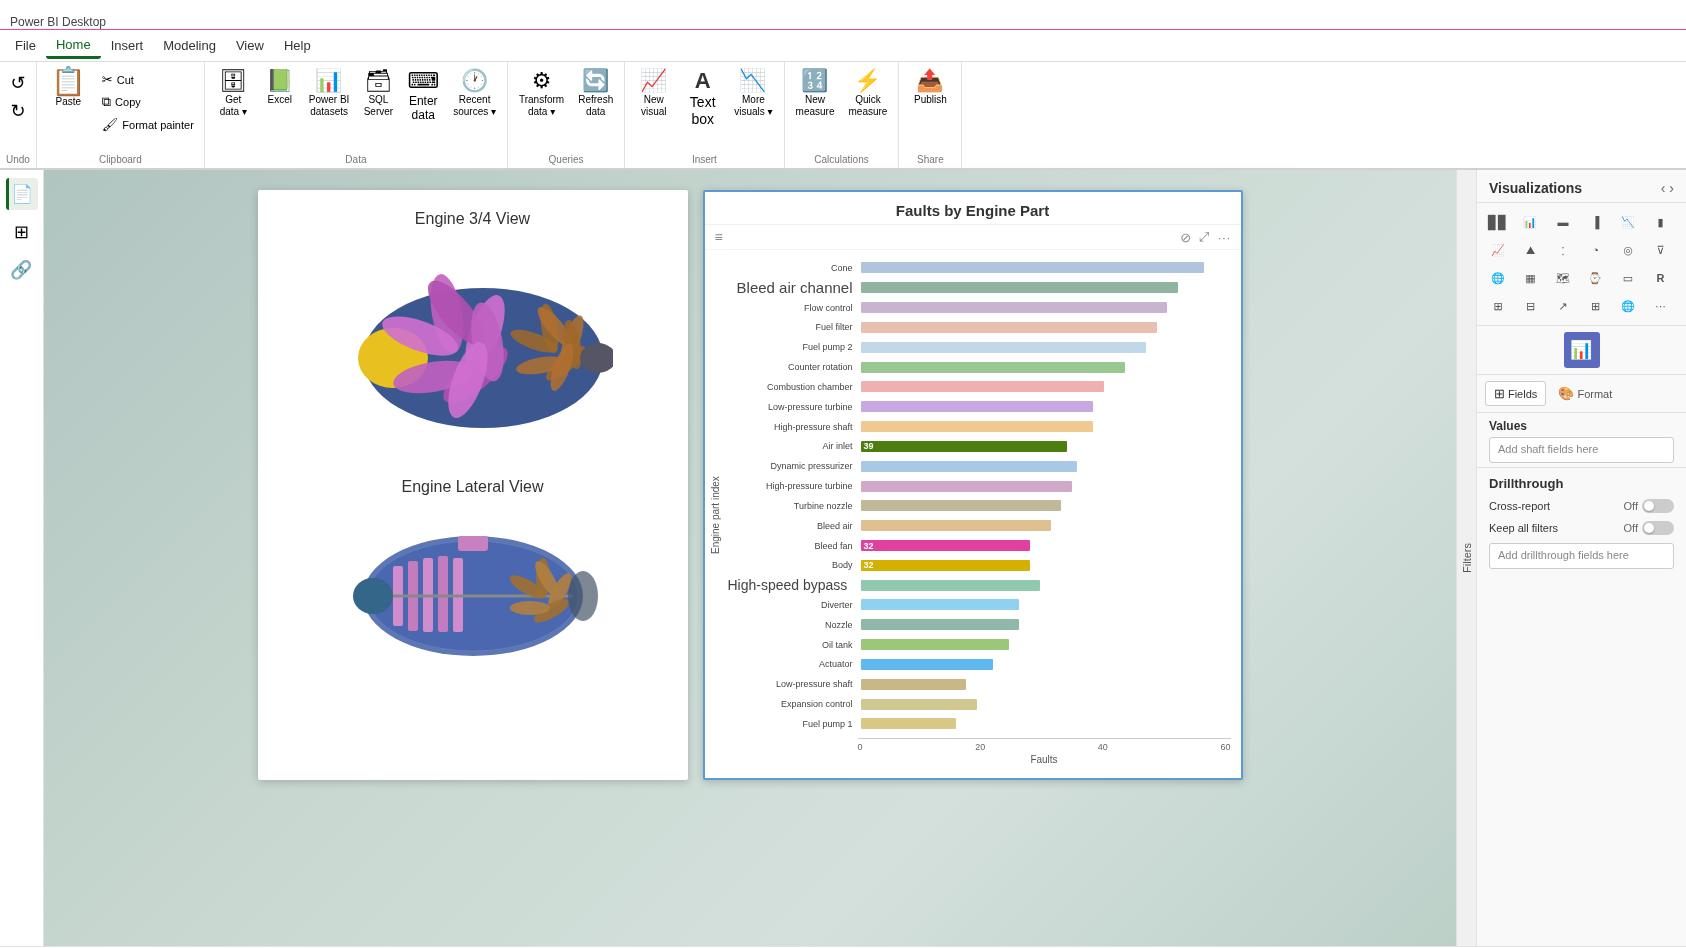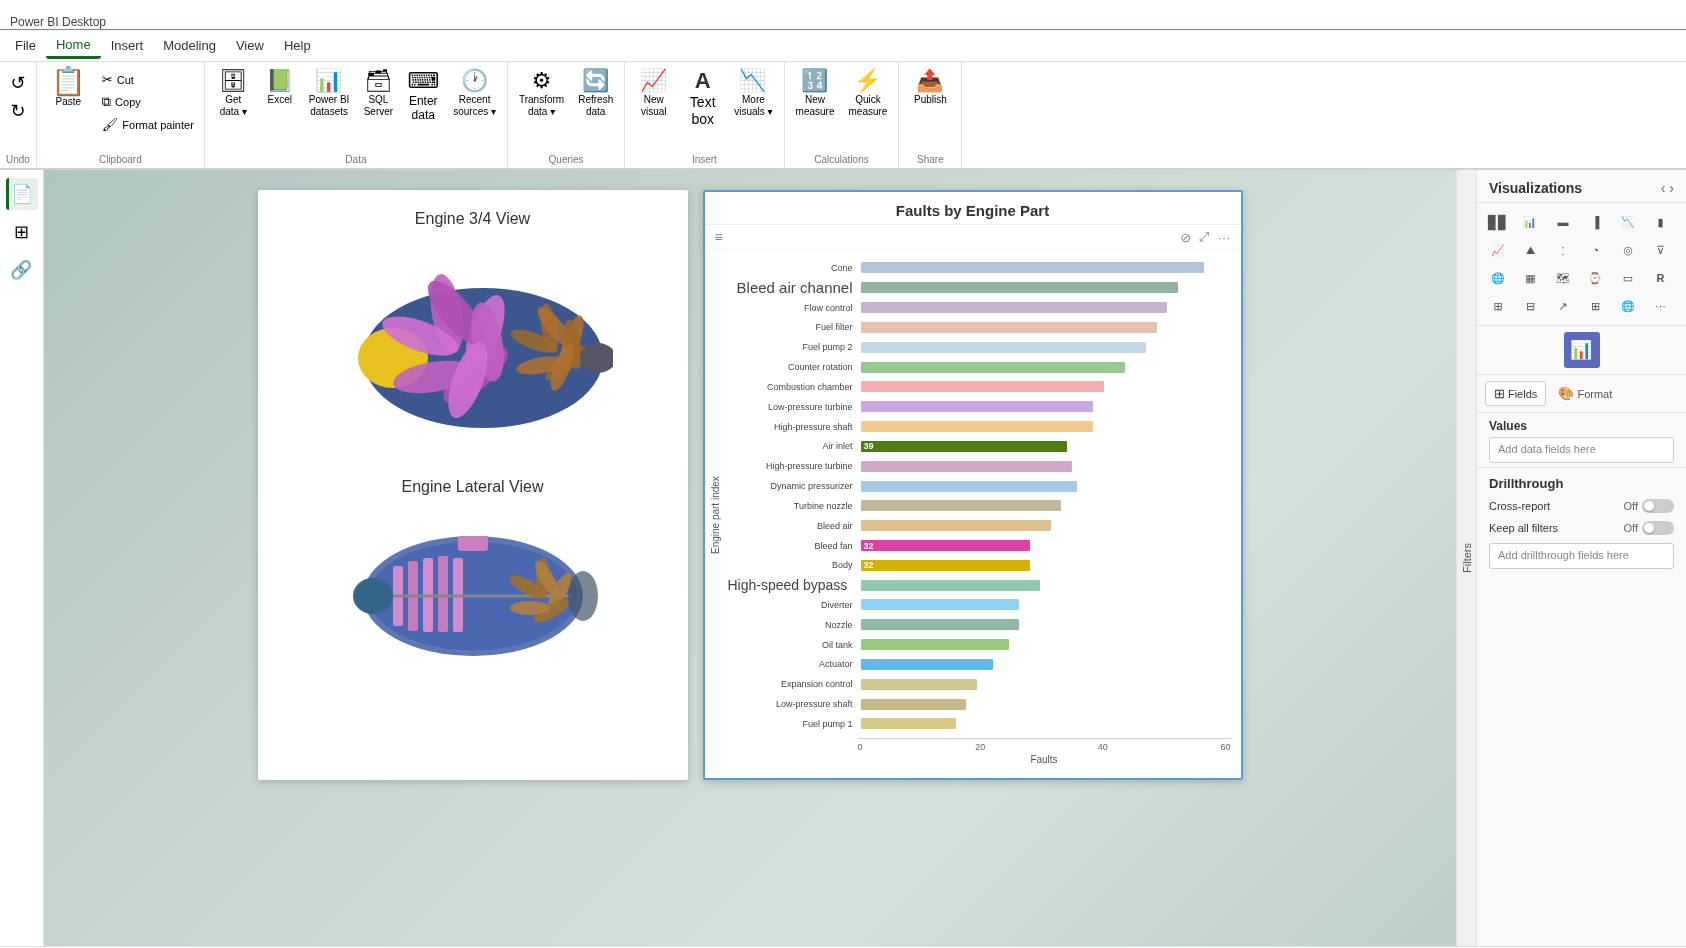--- a/index.html
+++ b/index.html
@@ -301,29 +301,29 @@
               </div>
               <div style="display: flex; align-items: center; height: 13px; gap: 3px;">
                 <div style="width: 130px; text-align: right; font-size: 9px; color: rgb(68, 68, 68); flex-shrink: 0; padding-right: 5px; overflow: hidden; white-space: nowrap;">Air inlet</div>
                 <div style="flex: 1 1 0%; height: 11px; position: relative;">
                   <div style="width: 55.7%; height: 100%; background: #4d7c0f; border-radius: 1px; position: relative; display: flex; align-items: center;">
                     <span style="font-size: 9px; color: rgb(255, 255, 255); font-weight: 700; padding-left: 3px; white-space: nowrap;">39</span>
                   </div>
                 </div>
               </div>
               <div style="display: flex; align-items: center; height: 13px; gap: 3px;">
+                <div style="width: 130px; text-align: right; font-size: 9px; color: rgb(68, 68, 68); flex-shrink: 0; padding-right: 5px; overflow: hidden; white-space: nowrap;">Dynamic pressurizer</div>
+                <div style="flex: 1 1 0%; height: 11px; position: relative;">
+                  <div style="width: 58.6%; height: 100%; background: rgb(168, 200, 232); border-radius: 1px; position: relative; display: flex; align-items: center;"></div>
+                </div>
+              </div>
+              <div style="display: flex; align-items: center; height: 13px; gap: 3px;">
                 <div style="width: 130px; text-align: right; font-size: 9px; color: rgb(68, 68, 68); flex-shrink: 0; padding-right: 5px; overflow: hidden; white-space: nowrap;">High-pressure turbine</div>
                 <div style="flex: 1 1 0%; height: 11px; position: relative;">
                   <div style="width: 57.1%; height: 100%; background: rgb(208, 168, 200); border-radius: 1px; position: relative; display: flex; align-items: center;"></div>
-                </div>
-              </div>
-              <div style="display: flex; align-items: center; height: 13px; gap: 3px;">
-                <div style="width: 130px; text-align: right; font-size: 9px; color: rgb(68, 68, 68); flex-shrink: 0; padding-right: 5px; overflow: hidden; white-space: nowrap;">Dynamic pressurizer</div>
-                <div style="flex: 1 1 0%; height: 11px; position: relative;">
-                  <div style="width: 58.6%; height: 100%; background: rgb(168, 200, 232); border-radius: 1px; position: relative; display: flex; align-items: center;"></div>
                 </div>
               </div>
               <div style="display: flex; align-items: center; height: 13px; gap: 3px;">
                 <div style="width: 130px; text-align: right; font-size: 9px; color: rgb(68, 68, 68); flex-shrink: 0; padding-right: 5px; overflow: hidden; white-space: nowrap;">Turbine nozzle</div>
                 <div style="flex: 1 1 0%; height: 11px; position: relative;">
                   <div style="width: 54.3%; height: 100%; background: rgb(192, 184, 152); border-radius: 1px; position: relative; display: flex; align-items: center;"></div>
                 </div>
               </div>
               <div style="display: flex; align-items: center; height: 13px; gap: 3px;">
                 <div style="width: 130px; text-align: right; font-size: 9px; color: rgb(68, 68, 68); flex-shrink: 0; padding-right: 5px; overflow: hidden; white-space: nowrap;">Bleed air</div>
@@ -371,29 +371,29 @@
                   <div style="width: 40%; height: 100%; background: rgb(152, 200, 120); border-radius: 1px; position: relative; display: flex; align-items: center;"></div>
                 </div>
               </div>
               <div style="display: flex; align-items: center; height: 13px; gap: 3px;">
                 <div style="width: 130px; text-align: right; font-size: 9px; color: rgb(68, 68, 68); flex-shrink: 0; padding-right: 5px; overflow: hidden; white-space: nowrap;">Actuator</div>
                 <div style="flex: 1 1 0%; height: 11px; position: relative;">
                   <div style="width: 35.7%; height: 100%; background: rgb(96, 184, 240); border-radius: 1px; position: relative; display: flex; align-items: center;"></div>
                 </div>
               </div>
               <div style="display: flex; align-items: center; height: 13px; gap: 3px;">
+                <div style="width: 130px; text-align: right; font-size: 9px; color: rgb(68, 68, 68); flex-shrink: 0; padding-right: 5px; overflow: hidden; white-space: nowrap;">Low-pressure shaft</div>
+                <div style="flex: 1 1 0%; height: 11px; position: relative;">
+                  <div style="width: 28.6%; height: 100%; background: rgb(200, 184, 136); border-radius: 1px; position: relative; display: flex; align-items: center;"></div>
+                </div>
+              </div>
+              <div style="display: flex; align-items: center; height: 13px; gap: 3px;">
                 <div style="width: 130px; text-align: right; font-size: 9px; color: rgb(68, 68, 68); flex-shrink: 0; padding-right: 5px; overflow: hidden; white-space: nowrap;">Expansion control</div>
                 <div style="flex: 1 1 0%; height: 11px; position: relative;">
                   <div style="width: 31.4%; height: 100%; background: rgb(208, 200, 144); border-radius: 1px; position: relative; display: flex; align-items: center;"></div>
-                </div>
-              </div>
-              <div style="display: flex; align-items: center; height: 13px; gap: 3px;">
-                <div style="width: 130px; text-align: right; font-size: 9px; color: rgb(68, 68, 68); flex-shrink: 0; padding-right: 5px; overflow: hidden; white-space: nowrap;">Low-pressure shaft</div>
-                <div style="flex: 1 1 0%; height: 11px; position: relative;">
-                  <div style="width: 28.6%; height: 100%; background: rgb(200, 184, 136); border-radius: 1px; position: relative; display: flex; align-items: center;"></div>
                 </div>
               </div>
               <div style="display: flex; align-items: center; height: 13px; gap: 3px;">
                 <div style="width: 130px; text-align: right; font-size: 9px; color: rgb(68, 68, 68); flex-shrink: 0; padding-right: 5px; overflow: hidden; white-space: nowrap;">Fuel pump 1</div>
                 <div style="flex: 1 1 0%; height: 11px; position: relative;">
                   <div style="width: 25.7%; height: 100%; background: rgb(216, 200, 136); border-radius: 1px; position: relative; display: flex; align-items: center;"></div>
                 </div>
               </div>
             </div>
 
@@ -470,21 +470,21 @@
       <div style="padding:4px 8px; font-size:11px; cursor:pointer; border-radius:3px; background:#fff; border:1px solid #ccc; color:#333; font-weight:500; display:flex; align-items:center; gap:3px;">
         <span style="font-size:13px;">⊞</span> Fields
       </div>
       <div style="padding:4px 8px; font-size:11px; cursor:pointer; border-radius:3px; color:#555; display:flex; align-items:center; gap:3px;">
         <span style="font-size:13px;">🎨</span> Format
       </div>
     </div>
 
     <div style="padding:6px 12px 4px; border-bottom:1px solid #e1e1e1;">
       <div style="font-size:12px; font-weight:600; color:#333; margin-bottom:4px;">Values</div>
-      <div style="background:#fff; border:1px solid #ccc; border-radius:3px; padding:5px 8px; font-size:11px; color:#888; min-height:26px;">Add data fields here</div>
+      <div style="background:#fff; border:1px solid #ccc; border-radius:3px; padding:5px 8px; font-size:11px; color:#888; min-height:26px;">Add shaft fields here</div>
     </div>
 
     <div style="padding:8px 12px;">
       <div style="font-size:13px; font-weight:600; color:#333; margin-bottom:8px;">Drillthrough</div>
 
       <div style="display:flex; align-items:center; justify-content:space-between; margin-bottom:8px;">
         <span style="font-size:11px; color:#333;">Cross-report</span>
         <div style="display:flex; align-items:center; gap:4px; cursor:pointer;">
           <span style="font-size:11px; color:#666;">Off</span>
           <div style="width:32px;height:14px;background:#ccc;border-radius:7px;position:relative;">

